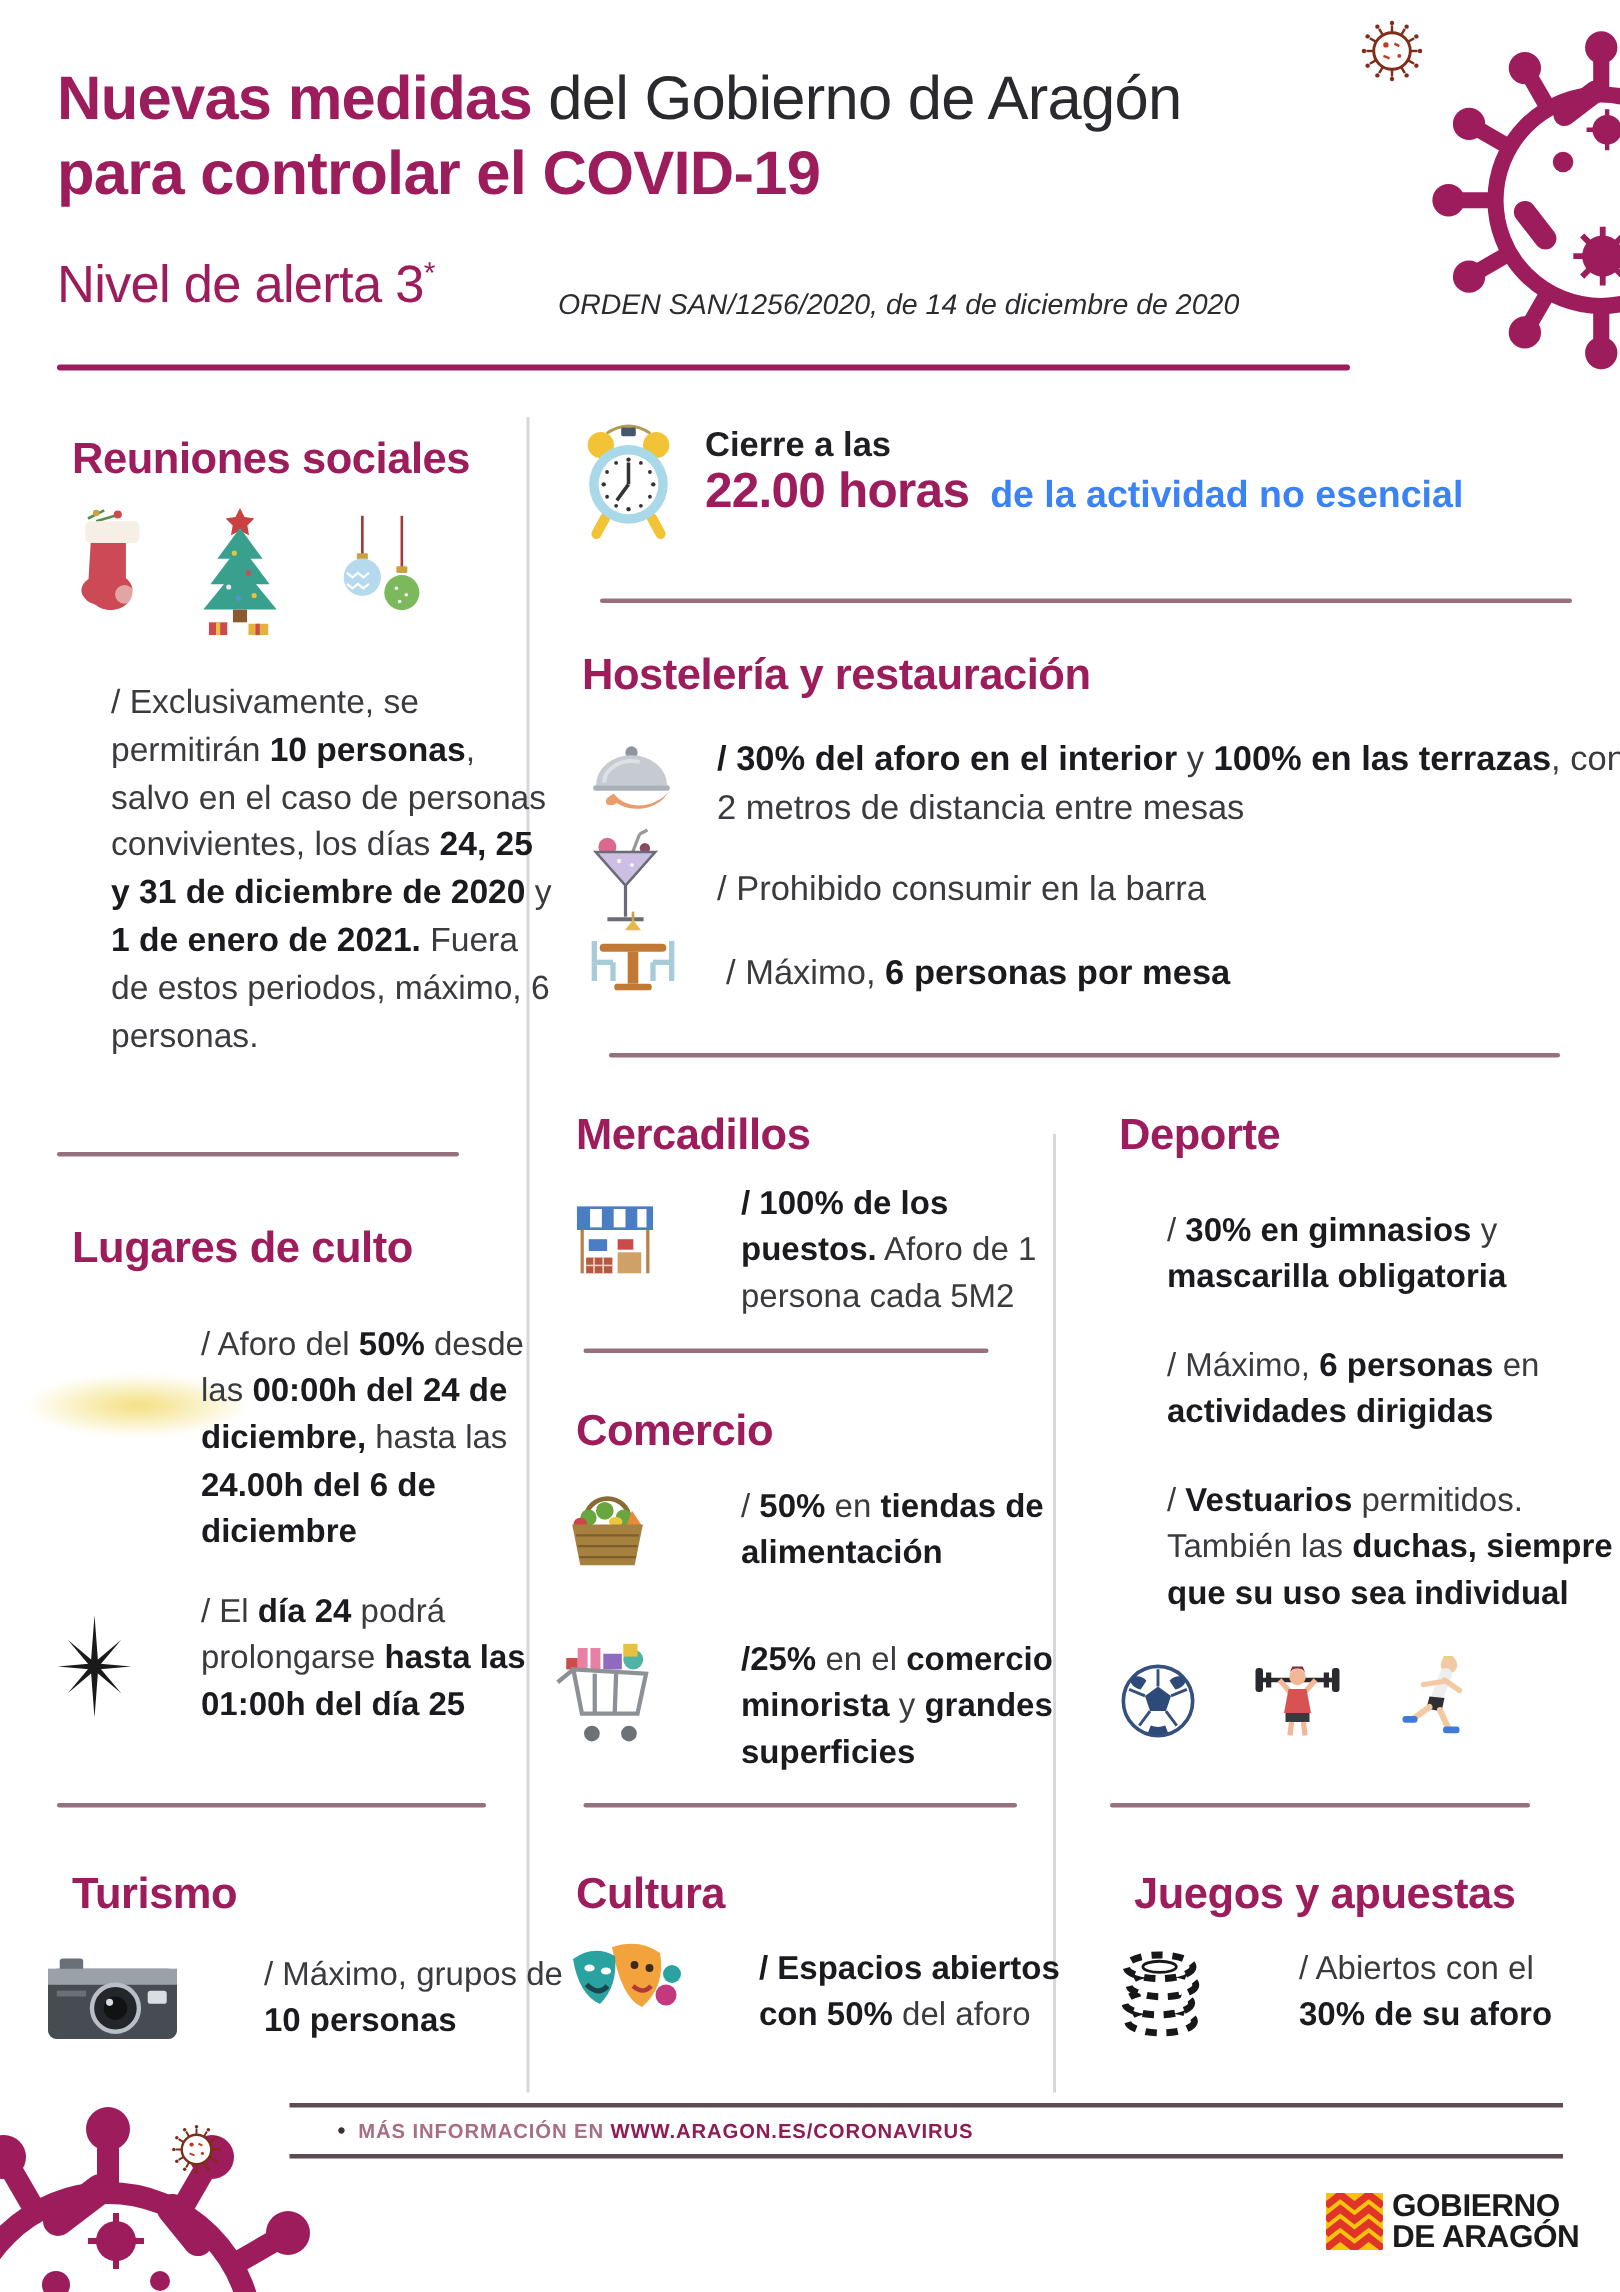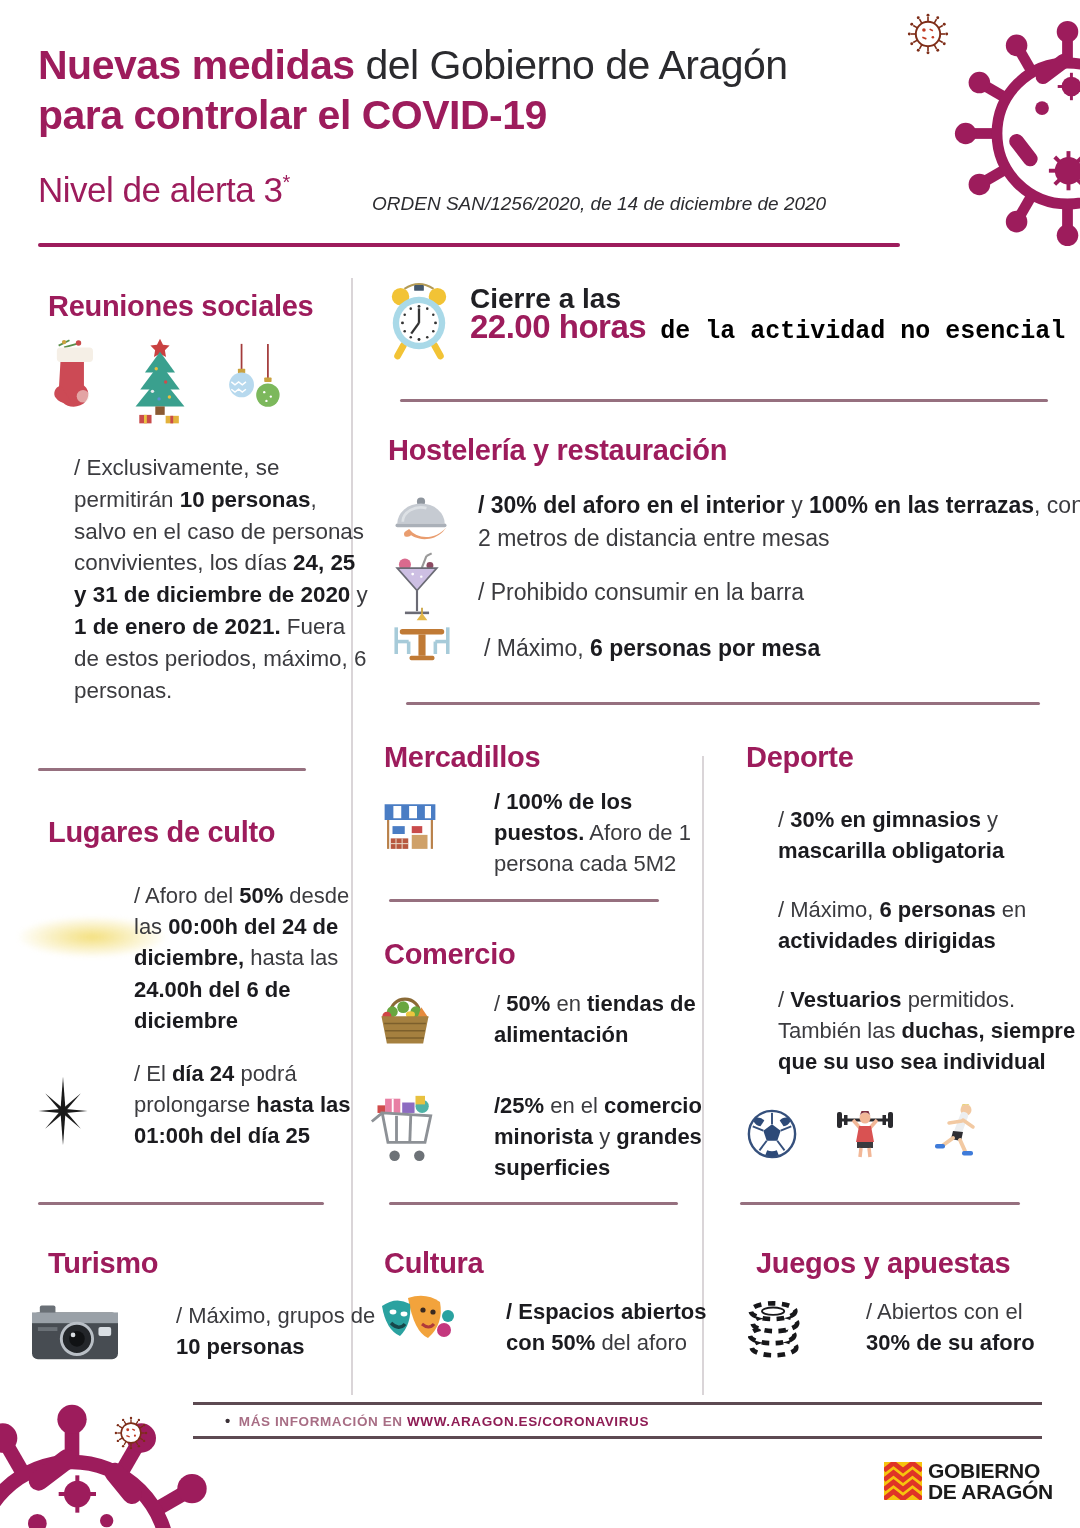--- a/index.html
+++ b/index.html
@@ -14,23 +14,23 @@
   .alert sup{font-size:20px;}
   .order{font-size:19px;font-style:italic;color:#2c2c30;}
   .h2{font-size:29px;font-weight:800;color:var(--accent);letter-spacing:-0.3px;margin:10px;}
   .btxt{font-size:22px;line-height:1.42;color:var(--body);margin-left:36px;}
   .rb{font-weight:800;color:var(--dark);}
   .rhl{font-weight:800;color:var(--accent);}
   .vdiv{position:absolute;width:2px;background:#dad5d8;}
   .hdiv{position:absolute;height:3px;background:#96707f;border-radius:2px;}
   .hdr-line{position:absolute;height:4px;background:var(--accent);border-radius:2px;}
   .fline{position:absolute;height:3px;background:#5d4a52;}
-  .cierre-intro{font-size:28px;font-weight:800;color:#202024;}
+  .cierre-intro{font-size:23px;font-weight:800;color:#202024;}
   .cierre-big{font-size:33px;font-weight:800;color:var(--accent);letter-spacing:-0.5px;}
-  .cierre-suffix{font-size:25px;font-weight:800;color:#000000;font-family:Liberation Mono, monospace;}
+  .cierre-suffix{font-size:25px;font-weight:800;color:#3b82f6;}
   .glow{background:radial-gradient(ellipse at center, rgba(243,222,120,0.95), rgba(243,222,120,0) 70%);filter:blur(2px);}
   .footer-info{font-size:13.5px;letter-spacing:0.6px;color:#a86e85;font-weight:700;}
   .footer-info .bullet{color:#3a3036;margin-right:8px;font-size:15px;}
   .footer-info .lnk{color:#8f1d55;font-weight:800;}
   .logo-text{font-size:21px;font-weight:800;color:#1b1b1b;line-height:1.0;letter-spacing:-0.3px;}
 </style>
 </head>
 <body>
 
 <svg width="0" height="0" style="position:absolute">

